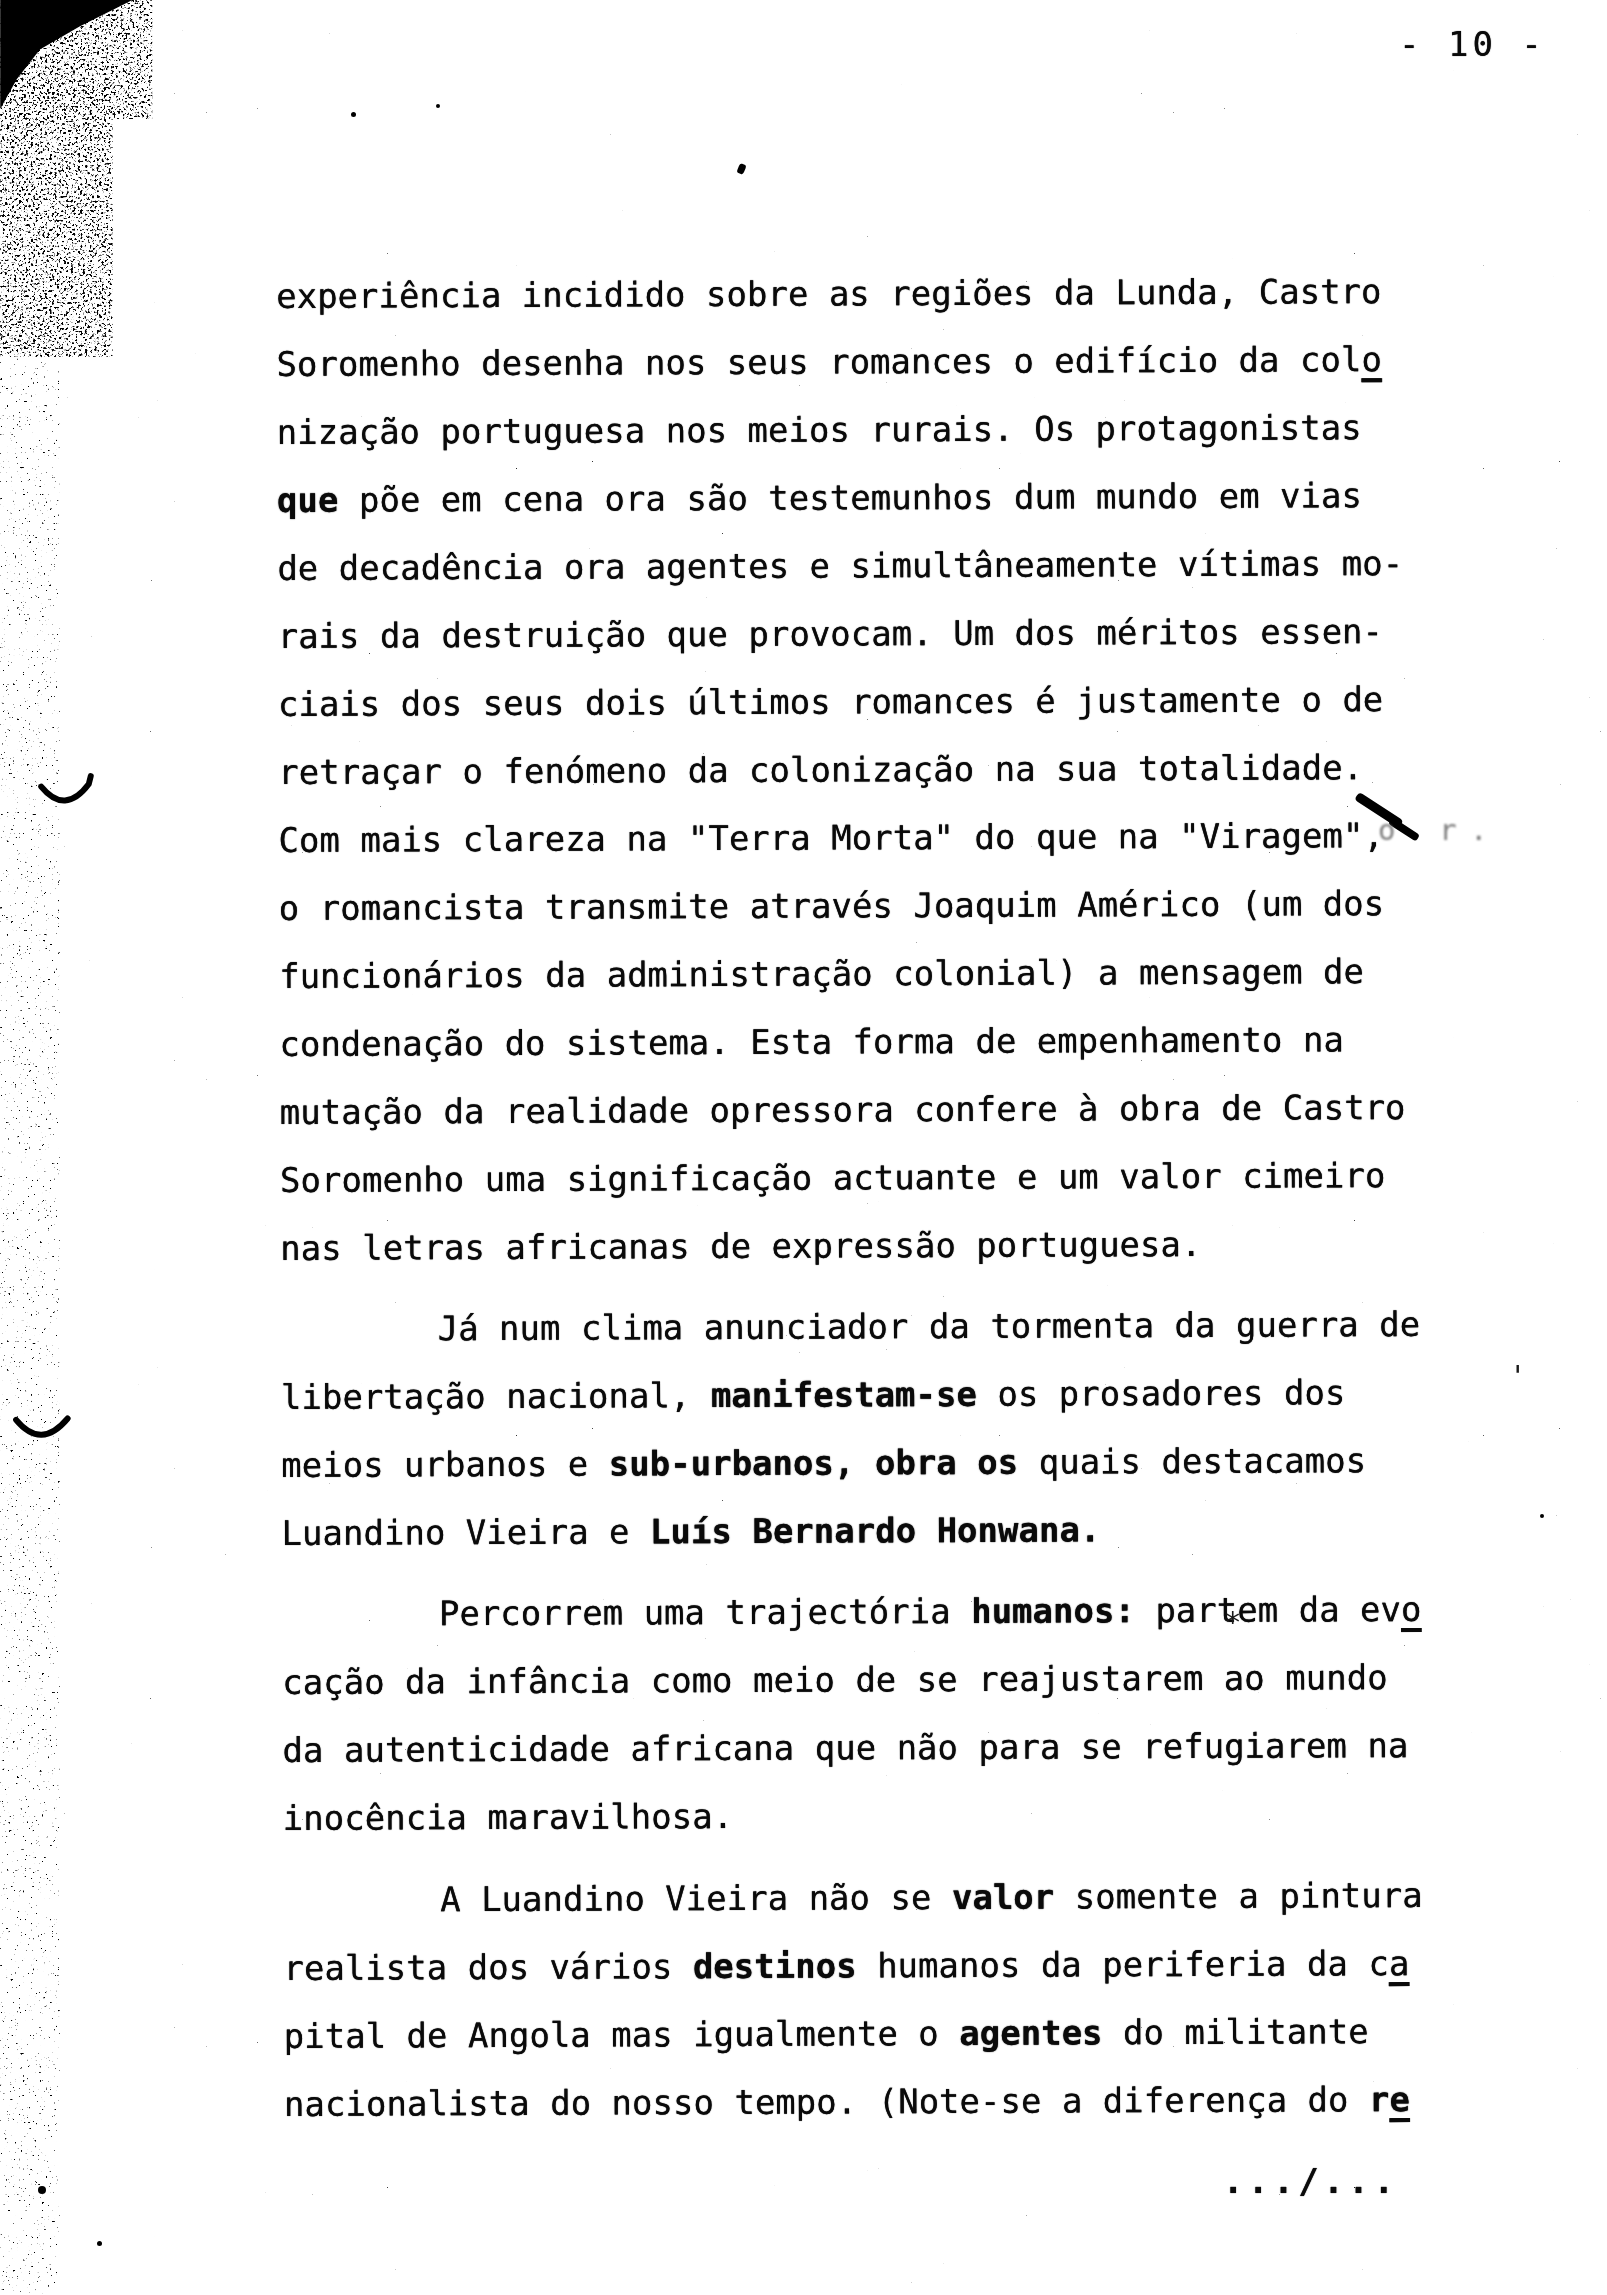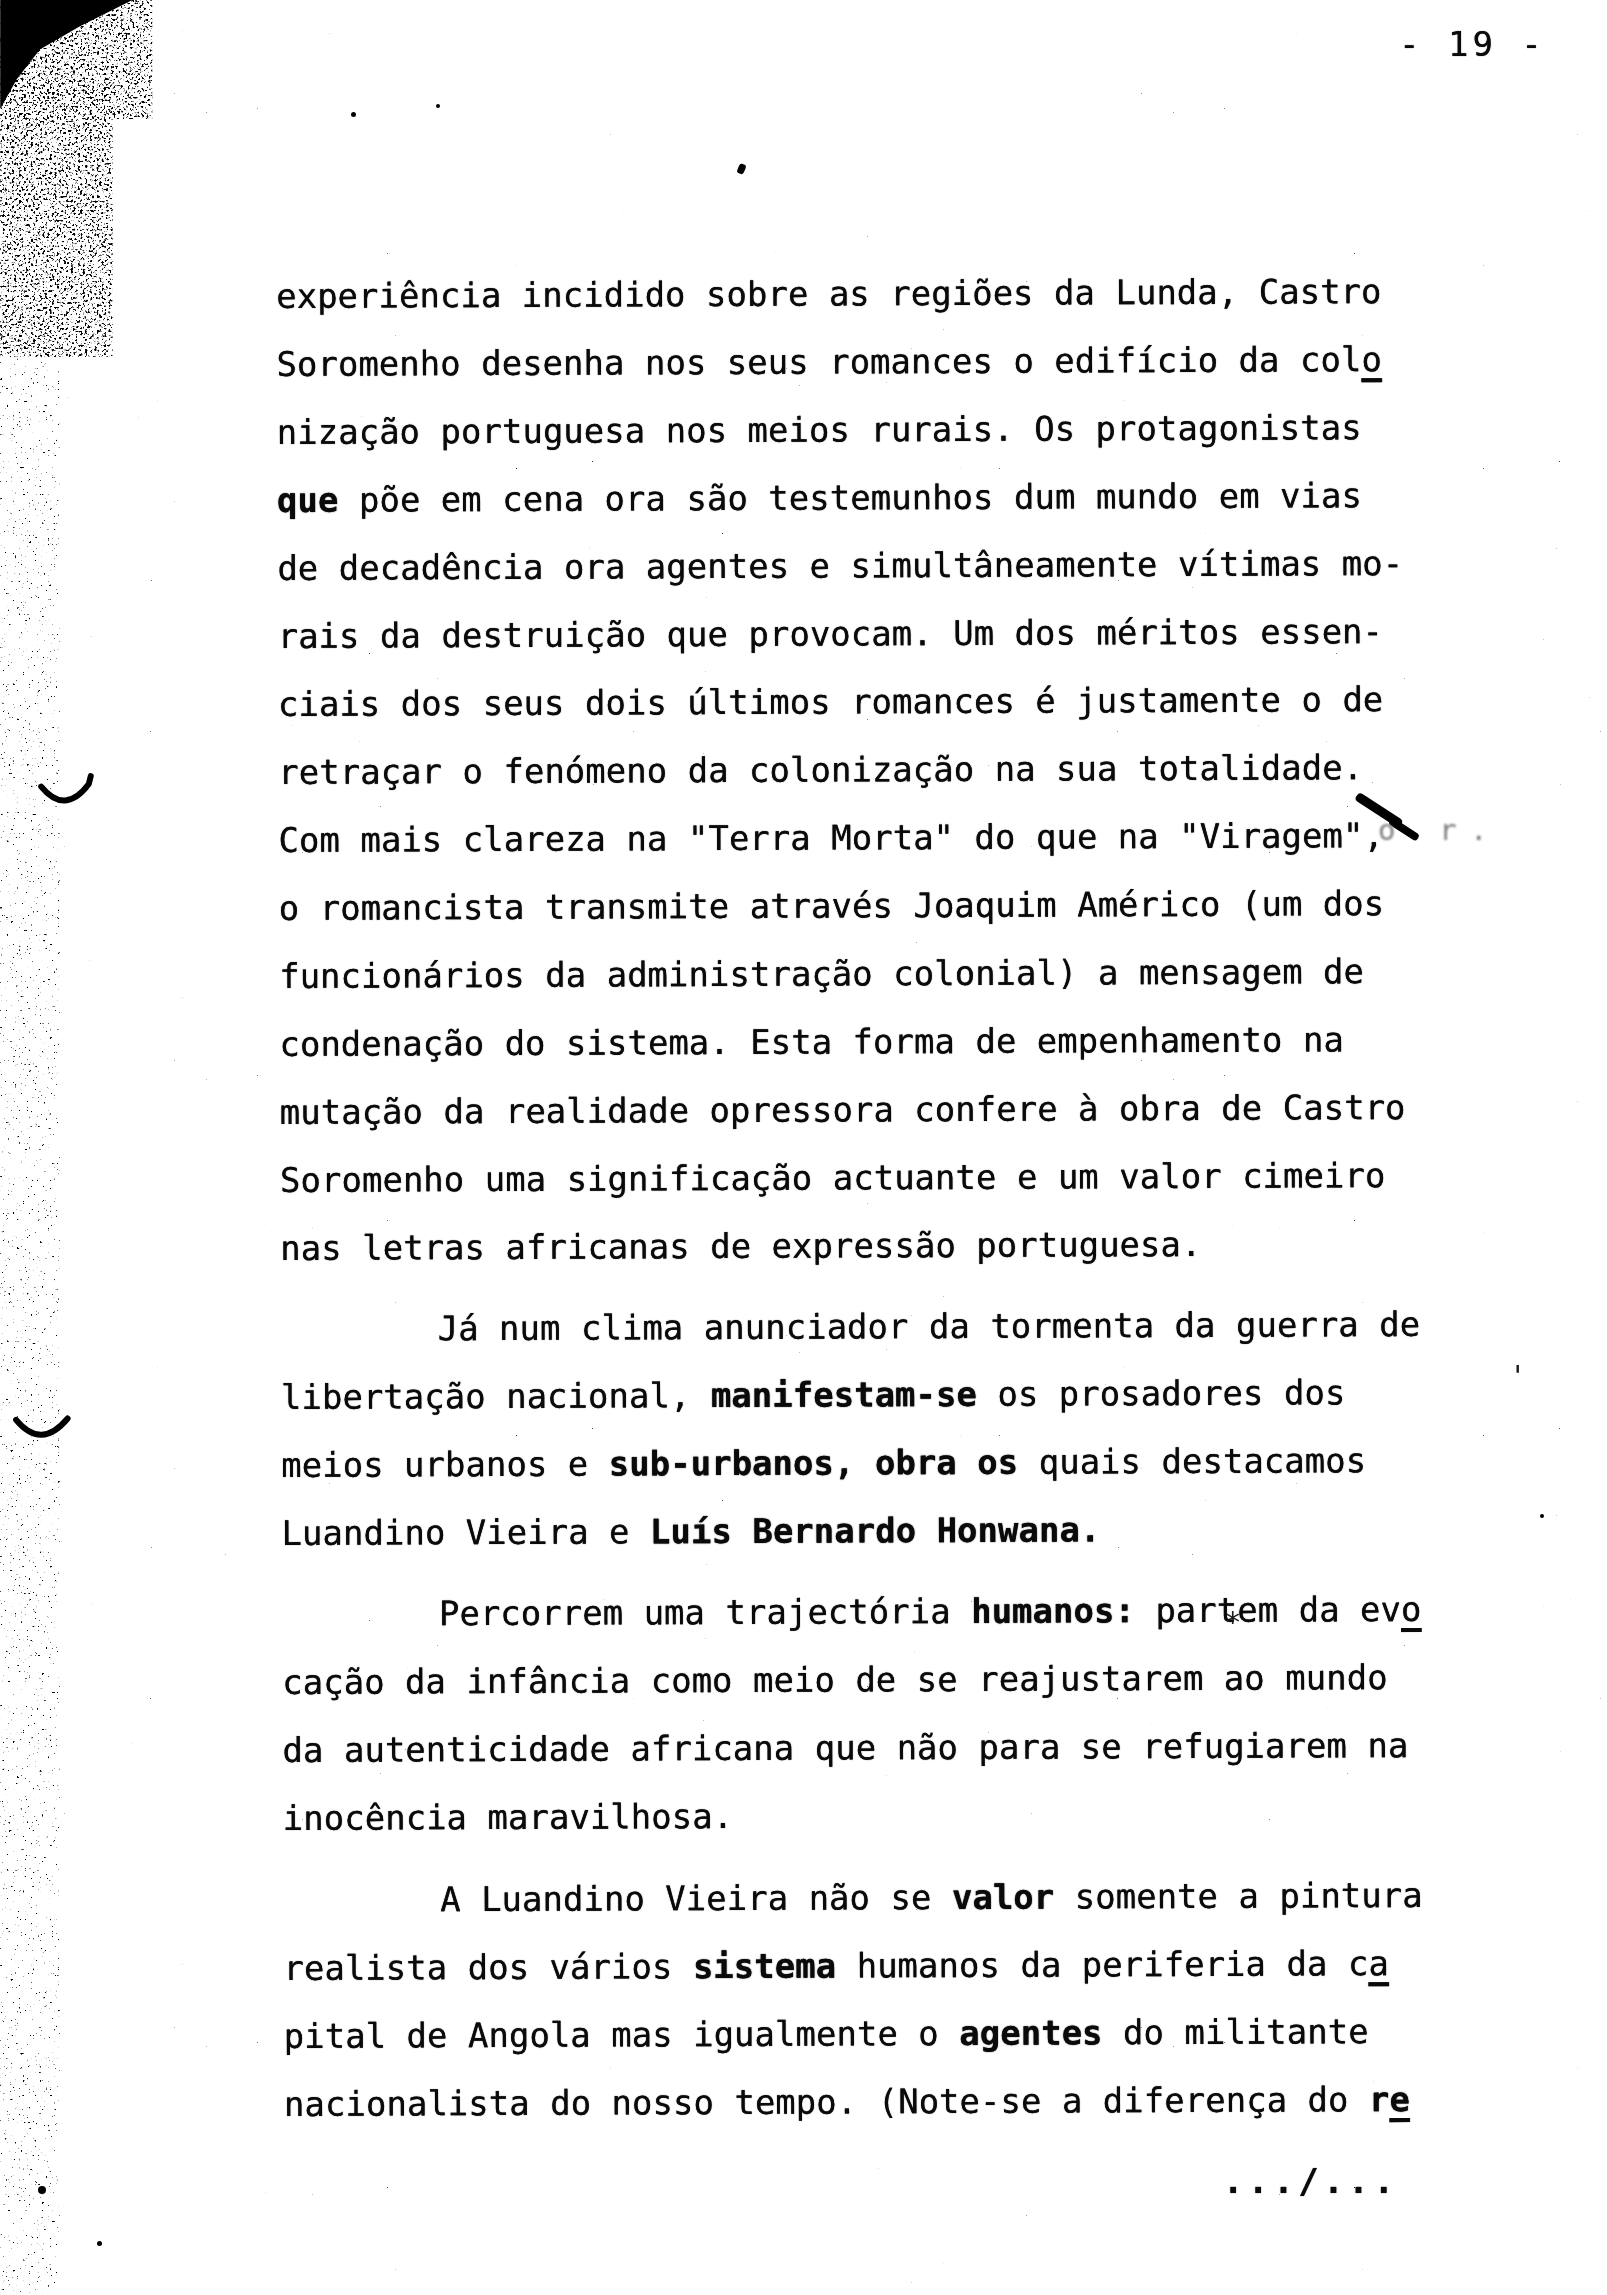--- a/index.html
+++ b/index.html
@@ -76,21 +76,21 @@
 
     <path d="M62,1190 Q98,1234 134,1186 l3,-12" fill="none" stroke="#000" stroke-width="9" stroke-linecap="round"></path>
     <path d="M24,2148 Q62,2194 102,2146" fill="none" stroke="#000" stroke-width="9" stroke-linecap="round"></path>
 
     <g>
       <rect x="2056" y="1198" width="80" height="14" rx="6" transform="rotate(33 2056 1198)" fill="#000"></rect>
       <rect x="2106" y="1236" width="50" height="12" rx="5" transform="rotate(33 2106 1236)" fill="#000"></rect>
     </g>
   </svg>
 
-  <div class="pagenum">- 19 -</div>
+  <div class="pagenum">- 10 -</div>
 
   <div class="textblock">
       <div class="para">
         <div class="line"><span>experiência incidido sobre as regiões da Lunda, Castro</span></div>
         <div class="line"><span>Soromenho desenha nos seus romances o edifício da col</span><span class="uline">o</span></div>
         <div class="line"><span>nização portuguesa nos meios rurais. Os protagonistas</span></div>
         <div class="line"><span class="bold">que</span><span> põe em cena ora são testemunhos dum mundo em vias</span></div>
         <div class="line"><span>de decadência ora agentes e simultâneamente vítimas mo-</span></div>
         <div class="line"><span>rais da destruição que provocam. Um dos méritos essen-</span></div>
         <div class="line"><span>ciais dos seus dois últimos romances é justamente o de</span></div>
@@ -110,21 +110,21 @@
         <div class="line"><span>Luandino Vieira e </span><span class="bold">Luís Bernardo Honwana.</span></div>
       </div>
       <div class="para">
         <div class="line indent"><span>Percorrem uma trajectória </span><span class="bold">humanos:</span><span> partem da ev</span><span class="uline">o</span></div>
         <div class="line"><span>cação da infância como meio de se reajustarem ao mundo</span></div>
         <div class="line"><span>da autenticidade africana que não para se refugiarem na</span></div>
         <div class="line"><span>inocência maravilhosa.</span></div>
       </div>
       <div class="para">
         <div class="line indent"><span>A Luandino Vieira não se </span><span class="bold">valor</span><span> somente a pintura</span></div>
-        <div class="line"><span>realista dos vários </span><span class="bold">sistema</span><span> humanos da periferia da c</span><span class="uline">a</span></div>
+        <div class="line"><span>realista dos vários </span><span class="bold">destinos</span><span> humanos da periferia da c</span><span class="uline">a</span></div>
         <div class="line"><span>pital de Angola mas igualmente o </span><span class="bold">agentes</span><span> do militante</span></div>
         <div class="line"><span>nacionalista do nosso tempo. (Note-se a diferença do </span><span class="bold">r</span><span class="bold uline">e</span></div>
       </div>
     </div>
 
   <div class="ghost">o r.</div>
 
   <div class="tinytext" style="left:1224px;top:1605px;">*</div>
   <div class="tinytext" style="left:1509px;top:1359px;">'</div>
   <div class="speck" style="left:738px;top:164px;width:7.3px;height:10px;transform:rotate(22deg);border-radius:30%;"></div>

